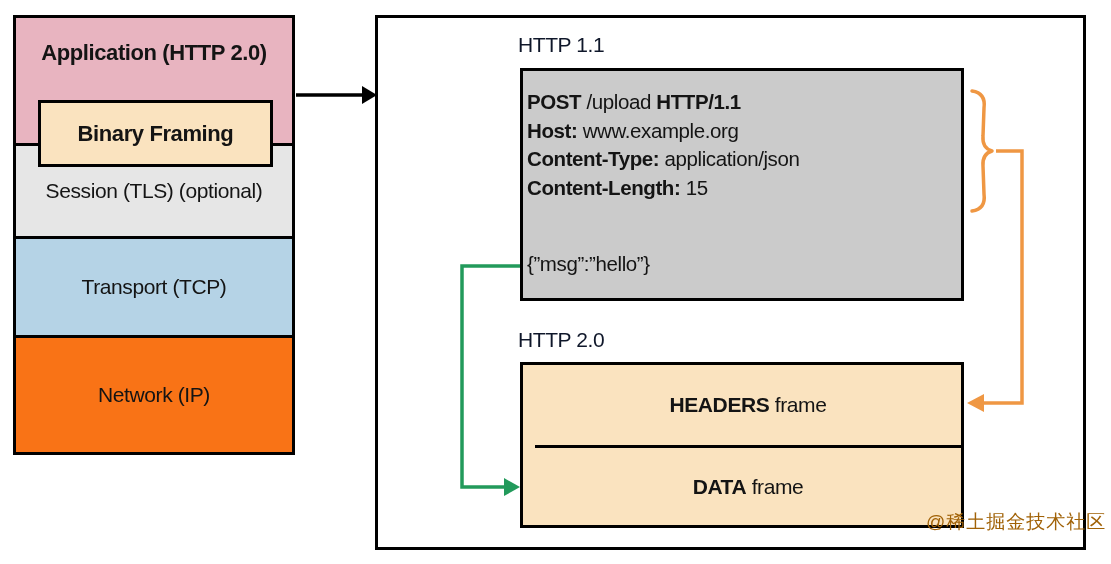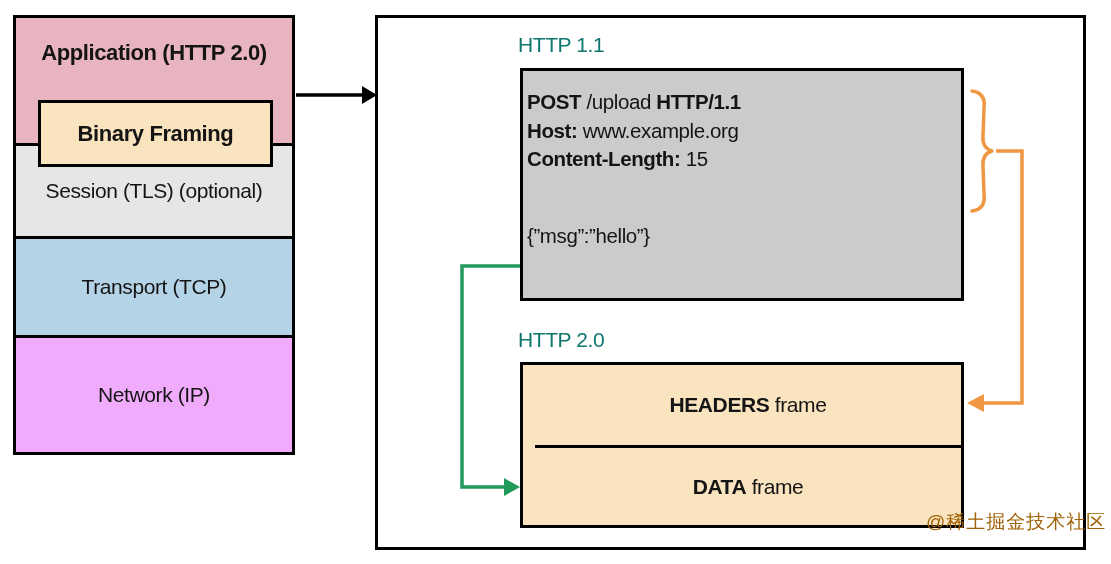--- a/index.html
+++ b/index.html
@@ -33,30 +33,30 @@
   }
   .binary-framing {
     position: absolute; left: 22px; top: 62px;
     width: 235px; height: 67px;
     background: #FAE3BF; border: 3px solid #000;
     display: flex; align-items: center; justify-content: center;
     font-weight: 700; font-size: 22px; margin-top: 20px;
   }
   .row-session   { height: 98px;  background: #E6E6E6; border-top: 3px solid #000; }
   .row-transport { height: 103px; background: #B5D3E6; border-top: 3px solid #000; }
-  .row-network   { height: 123px; background: #f0abfc; border-top: 3px solid #000; }
+  .row-network   { height: 123px; background: #f97316; border-top: 3px solid #000; }
 
   
   .outer-box {
     position: absolute; left: 375px; top: 15px;
     width: 711px; height: 535px;
     border: 3px solid #000; background: #fff;
   }
   .section-label {
-    position: absolute; font-size: 21px; font-weight: 400; color: #0f766e;
+    position: absolute; font-size: 21px; font-weight: 400; color: #0f172a;
   }
   .label-http11 { left: 518px; top: 33px; }
   .label-http20 { left: 518px; top: 328px; }
 
   .request-box {
     position: absolute; left: 520px; top: 68px;
     width: 444px; height: 233px;
     background: #CBCBCB; border: 3px solid #000;
     padding: 17px 10px 0 4px;
     font-size: 20.5px; line-height: 28.5px;
@@ -109,20 +109,21 @@
     </div>
   </div>
 
   <div class="outer-box"></div>
 
   <div class="section-label label-http11">HTTP 1.1</div>
 
   <div class="request-box">
     <div><span class="b">POST</span><span> /upload </span><span class="b">HTTP/1.1</span></div>
     <div><span class="b">Host:</span><span> www.example.org</span></div>
+    <div><span class="b">Content-Type:</span><span> application/json</span></div>
     <div><span class="b">Content-Length:</span><span> 15</span></div>
     <div class="request-body">{”msg”:”hello”}</div>
   </div>
 
   <div class="section-label label-http20">HTTP 2.0</div>
 
   <div class="frames-box">
     <div class="frame-row">
       <span><span class="b">HEADERS</span><span> frame</span></span>
     </div>

